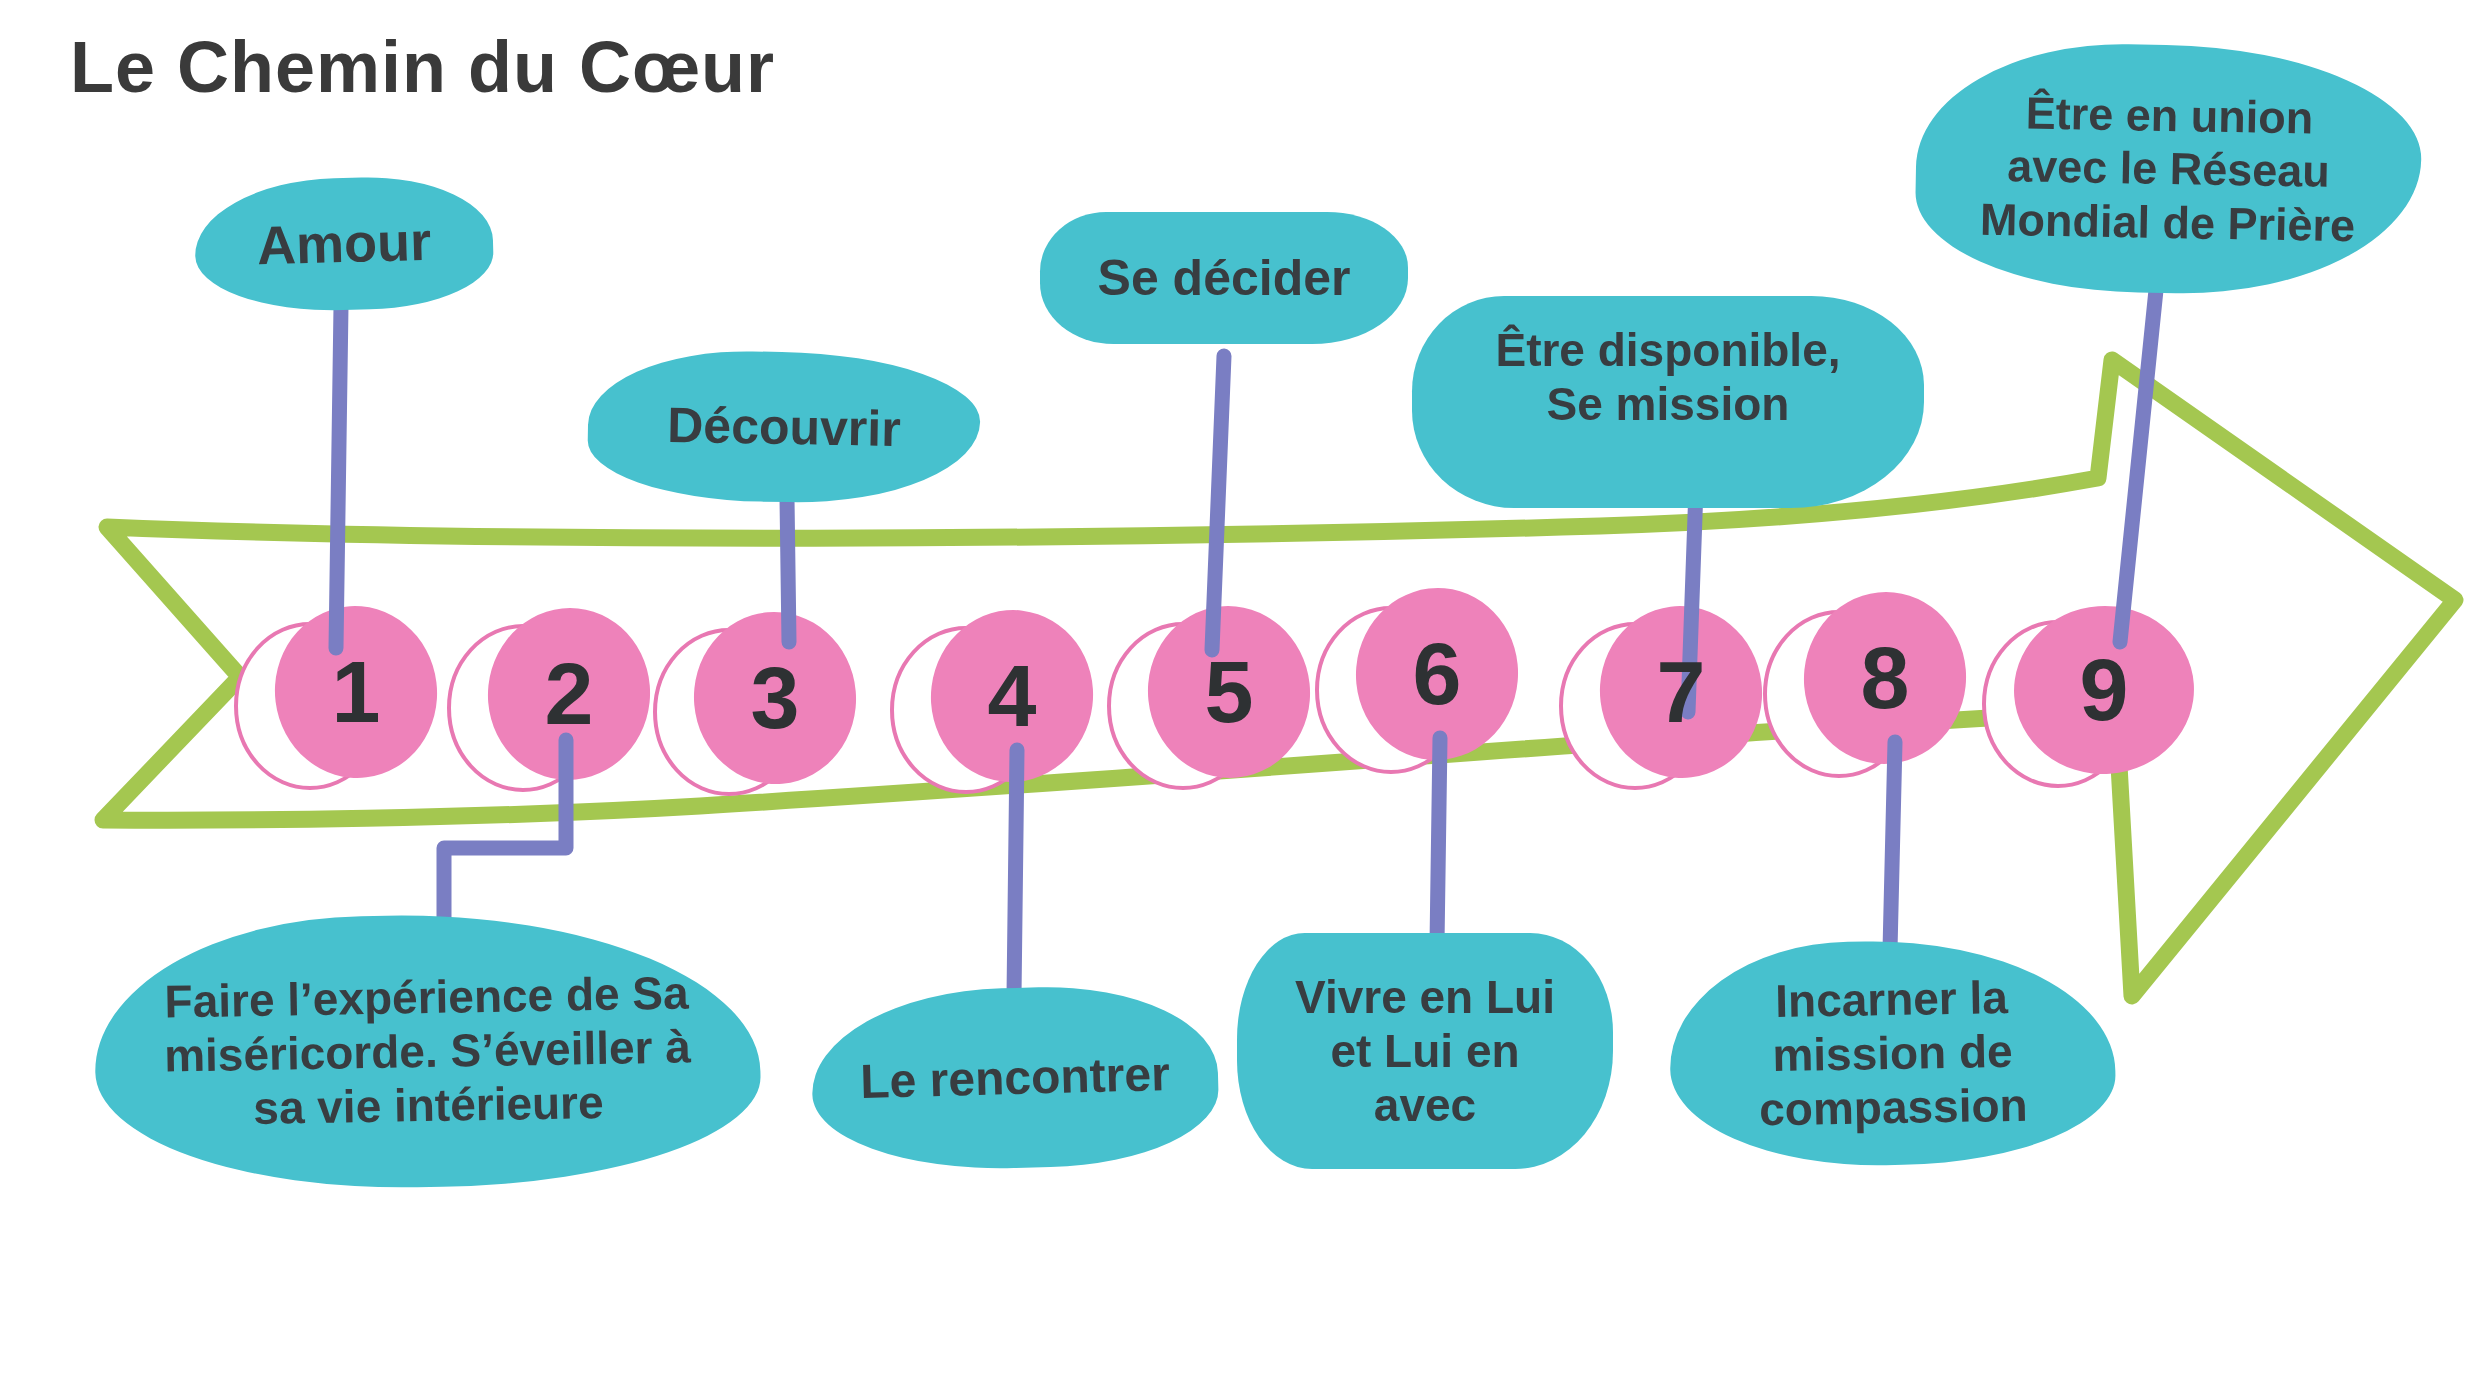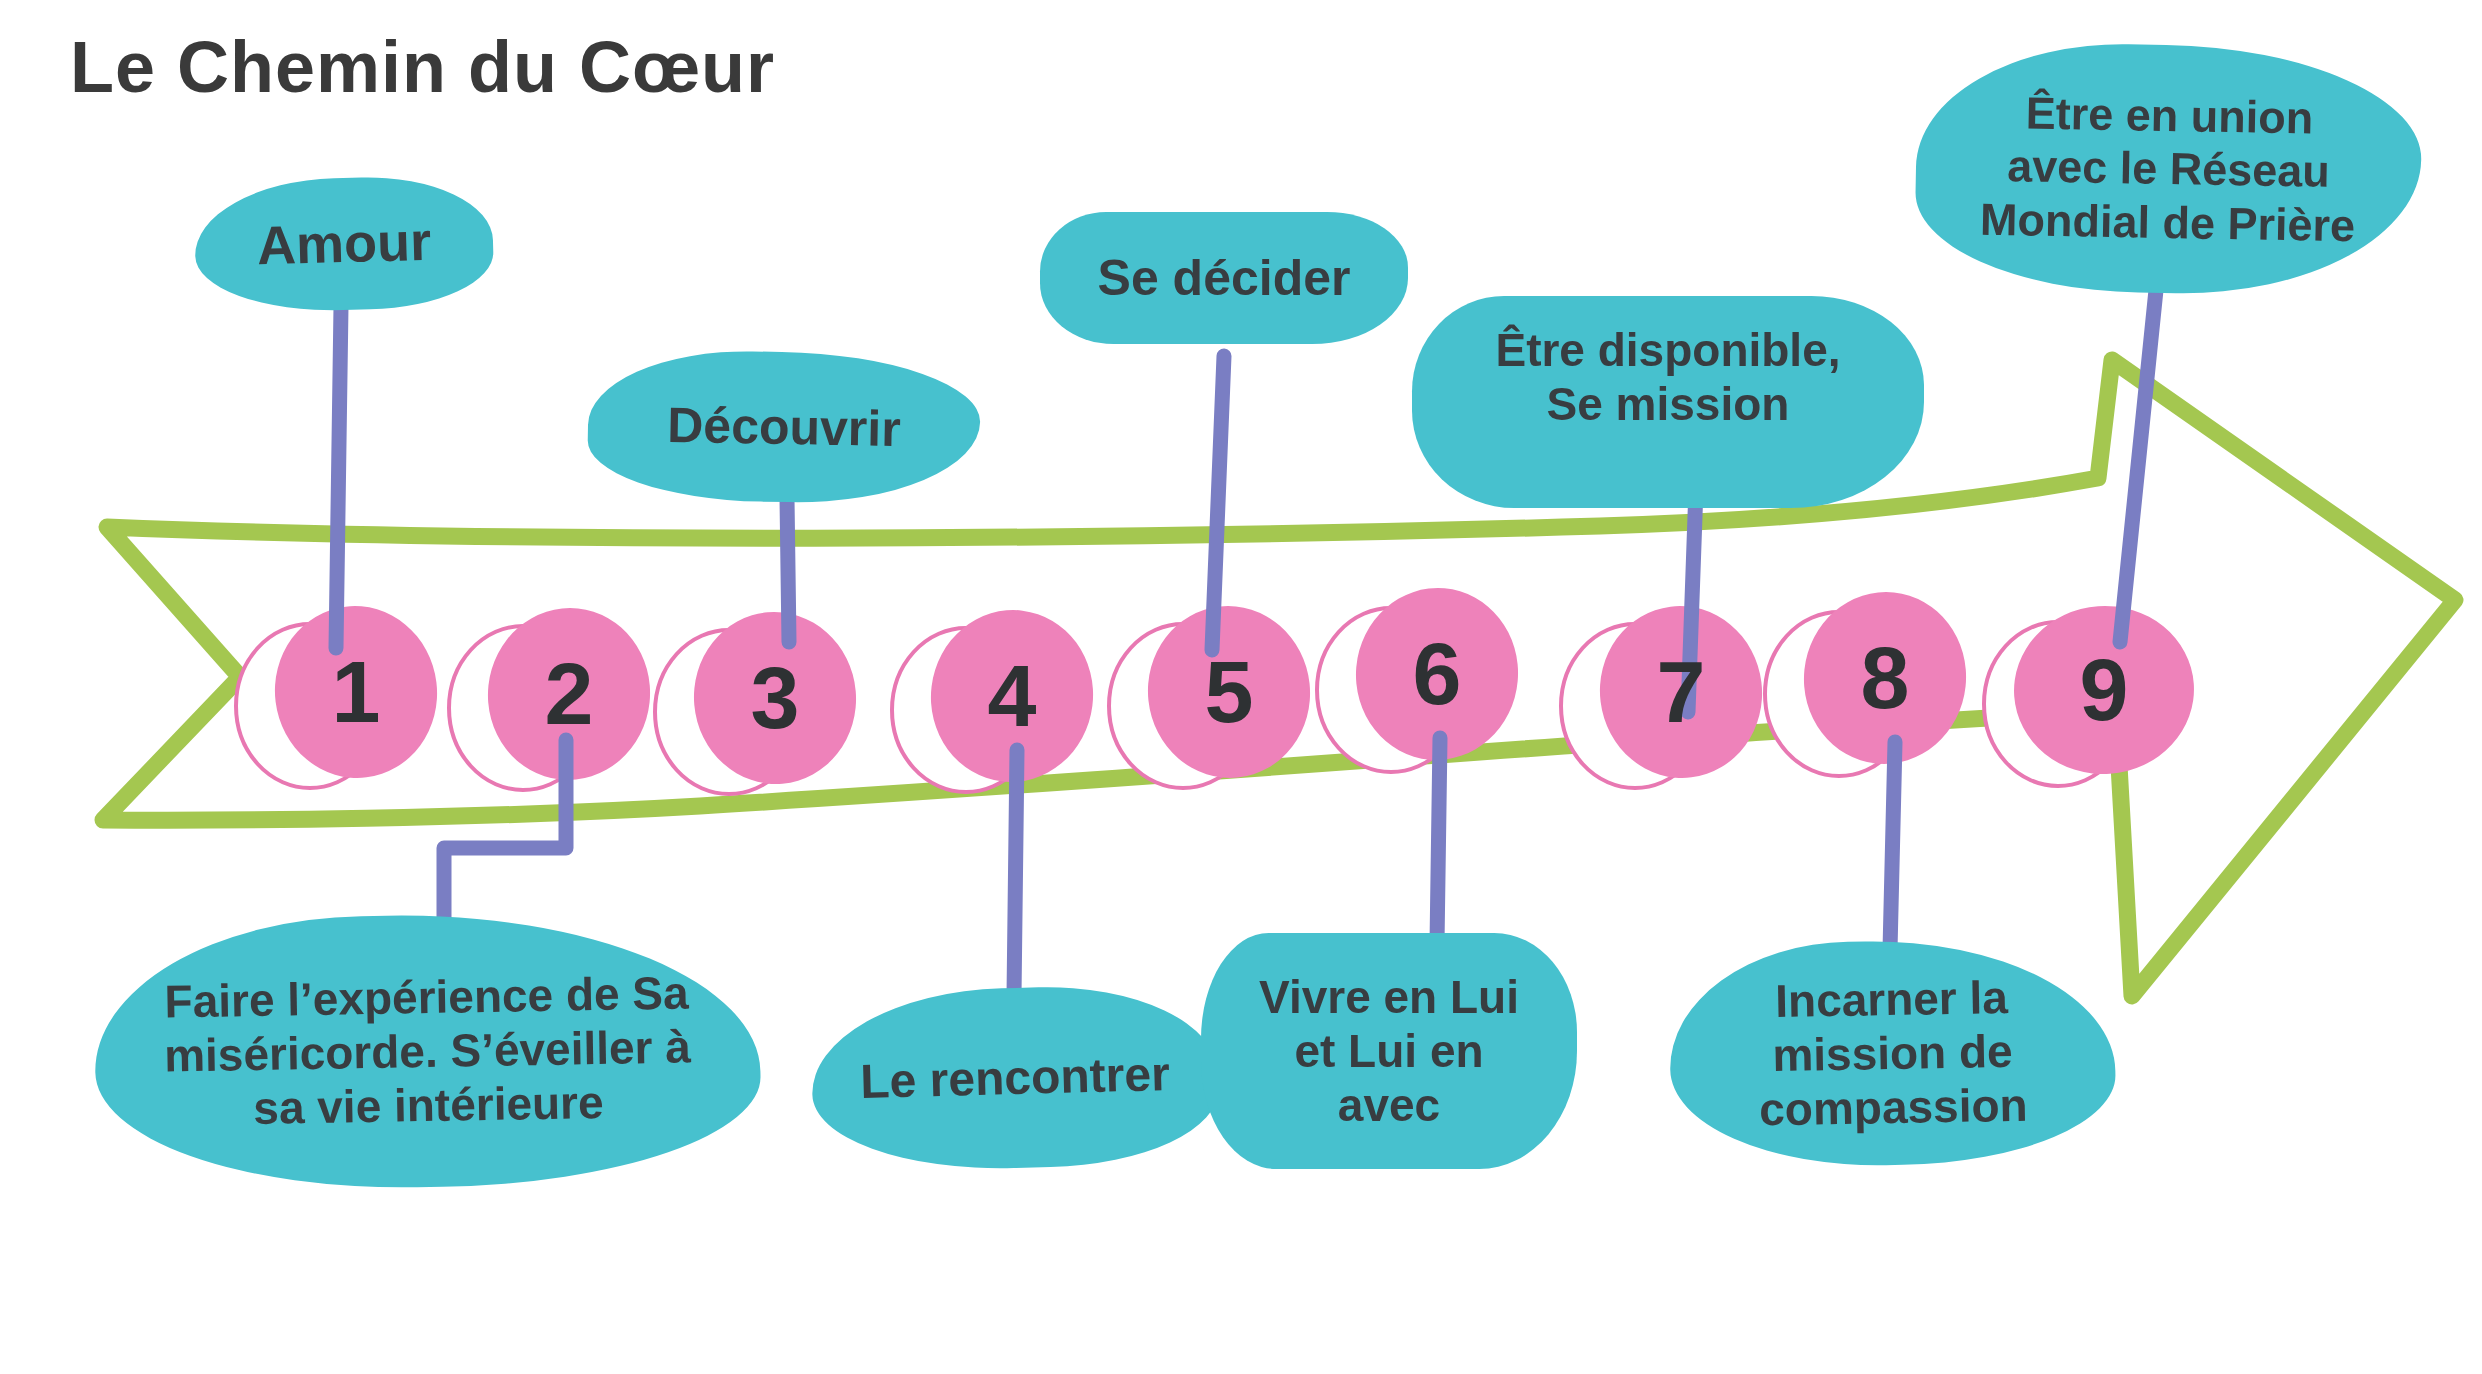--- a/index.html
+++ b/index.html
@@ -107,21 +107,21 @@
   <div class="bubble r4" style="left:95px;top:915px;width:665px;height:272px;font-size:46px;">
     <div>Faire l’expérience de Sa</div>
     <div>miséricorde. S’éveiller à</div>
     <div>sa vie intérieure</div>
   </div>
 
   <div class="bubble r1" style="left:812px;top:988px;width:406px;height:180px;font-size:48px;">
     <div>Le rencontrer</div>
   </div>
 
-  <div class="bubble r3" style="left:1201px;top:933px;width:376px;height:236px;font-size:46px;">
+  <div class="bubble r3" style="left:1237px;top:933px;width:376px;height:236px;font-size:46px;">
     <div>Vivre en Lui</div>
     <div>et Lui en</div>
     <div>avec</div>
   </div>
 
   <div class="bubble r4" style="left:1670px;top:941px;width:445px;height:224px;font-size:46px;">
     <div>Incarner la</div>
     <div>mission de</div>
     <div>compassion</div>
   </div>

